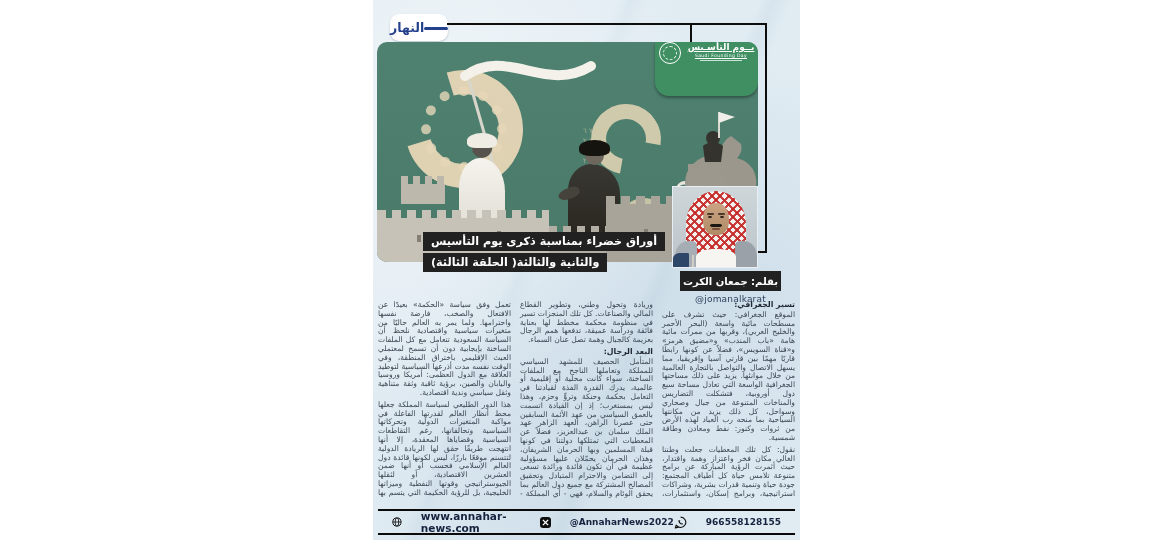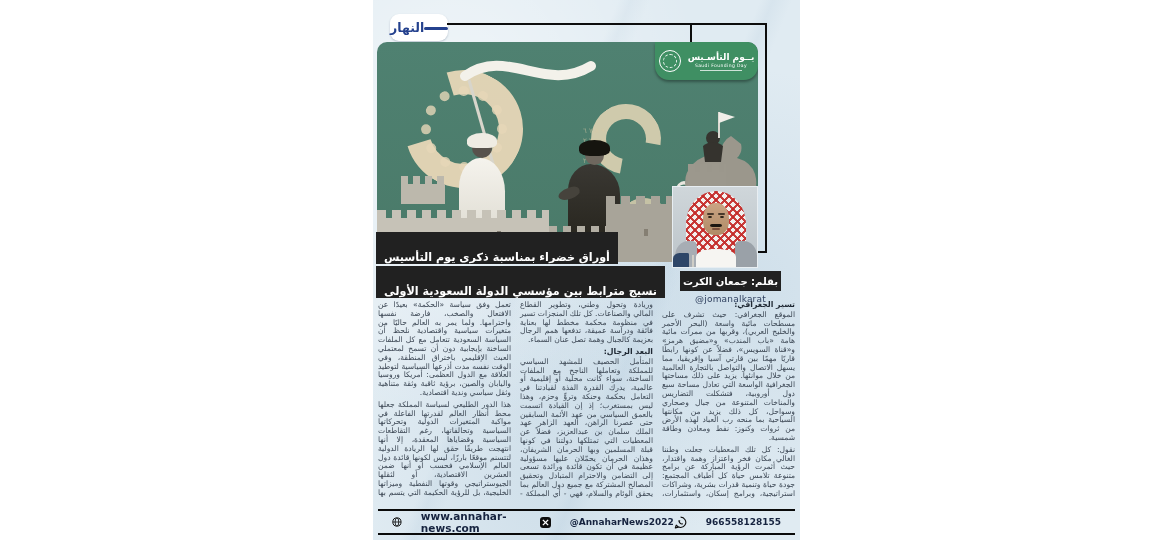--- a/index.html
+++ b/index.html
@@ -81,38 +81,38 @@
   .w2{ left:172px; bottom:0; width:72px; height:28px; background:#b2aea3; }
   .w2t{ left:172px; bottom:28px; width:72px; background:repeating-linear-gradient(90deg,#b2aea3 0 8px,transparent 8px 14px); }
   .w3{ right:0; bottom:0; width:152px; height:58px; background:#a8a499; }
   .w3t{ right:0; bottom:58px; width:152px; background:repeating-linear-gradient(90deg,#a8a499 0 9px,transparent 9px 15px); }
   .tw3{ right:32px; bottom:72px; width:38px; height:18px; background:#9c988d; }
   .tw3t{ right:32px; bottom:90px; width:38px; background:repeating-linear-gradient(90deg,#9c988d 0 7px,transparent 7px 12px); }
   .win{ position:absolute; width:4px; height:7px; background:#857f73; z-index:6; }
 
   
   .badge{
-    position:absolute; right:0; top:0; width:103px; height:38px; z-index:7;
+    position:absolute; right:0; top:0; width:103px; height:54px; z-index:7;
     background:#3f8f63; border-radius:0 10px 14px 14px;
     box-shadow:0 2px 3px rgba(0,0,0,.35);
-    display:flex; align-items:center; justify-content:center; gap:7px;
-    direction:rtl; color:#fff;
+    display:flex; align-items:flex-start; justify-content:center; gap:7px;
+    direction:rtl; color:#fff;text-decoration:underline;
   }
   .badge-title{ font-size:9px; font-weight:bold; letter-spacing:1px; line-height:10px; }
   .badge-sub{ font-size:4.5px; letter-spacing:.4px; direction:ltr; text-align:center; margin-top:1px; }
   .badge-rule{ width:42px; height:1px; background:rgba(255,255,255,.75); margin:2px auto 0; }
   .seal{ width:22px; height:22px; border:1.3px solid #fff; border-radius:50%;
          display:flex; align-items:center; justify-content:center; }
   .seal-in{ width:14px; height:14px; border:1px dashed rgba(255,255,255,.9); border-radius:50%; }
 
   
   .headline{ position:absolute; right:135px; top:232px; z-index:8;
              display:flex; flex-direction:column; align-items:flex-end; direction:rtl; }
   .hl{ background:#212121; color:#ffffff; font-weight:bold; font-size:11.2px;
-       line-height:19px; height:19px; padding:16px 8px; margin-bottom:1.5px; white-space:nowrap; }
+       line-height:19px; height:19px; padding:0 8px; margin-bottom:1.5px; white-space:nowrap; }
 
   
   .portrait{ position:absolute; left:299px; top:186px; width:86px; height:82px; z-index:6;
              background:linear-gradient(#cfd6da,#bcc4c9); overflow:hidden; border:1px solid #e8eef2; }
   .shemagh{ position:absolute; left:13px; top:4px; width:60px; height:74px;
      background-color:#f3f0ee;
      background-image:
        repeating-linear-gradient(45deg, rgba(196,42,40,.9) 0 2px, transparent 2px 6px),
        repeating-linear-gradient(-45deg, rgba(196,42,40,.9) 0 2px, transparent 2px 6px);
      border-radius:50% 50% 40% 40%/45% 45% 30% 30%; }
@@ -227,21 +227,21 @@
         <div class="badge-rule"></div>
       </div>
       <div class="seal">
           <div class="seal-in"></div>
         </div>
     </div>
   </div>
 
   <div class="headline">
     <div class="hl">أوراق خضراء بمناسبة ذكرى يوم التأسيس</div>
-    <div class="hl">نسيج مترابط بين مؤسسي الدولة السعودية الأولى</div>
+    <div class="hl">والثانية والثالثة( الحلقة الثالثة)</div>
   </div>
 
   <div class="portrait">
     <div class="shemagh"></div>
     <div class="face">
       <span class="brow" style="left:4px;"></span>
         <span class="brow" style="right:4px;"></span>
       <span class="eye" style="left:5px;"></span>
         <span class="eye" style="right:5px;"></span>
       <span class="mustache"></span>

